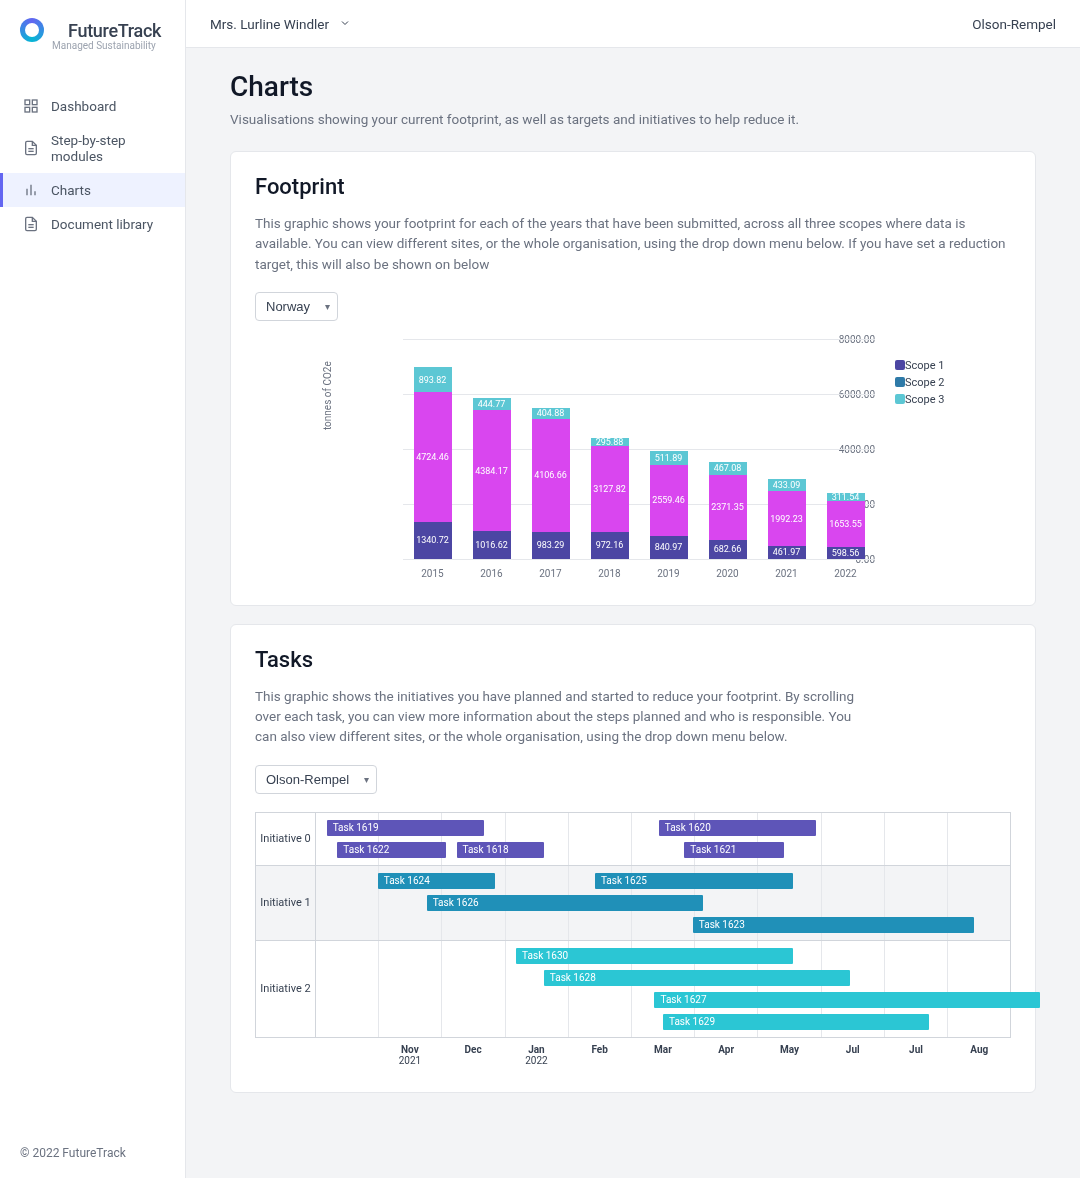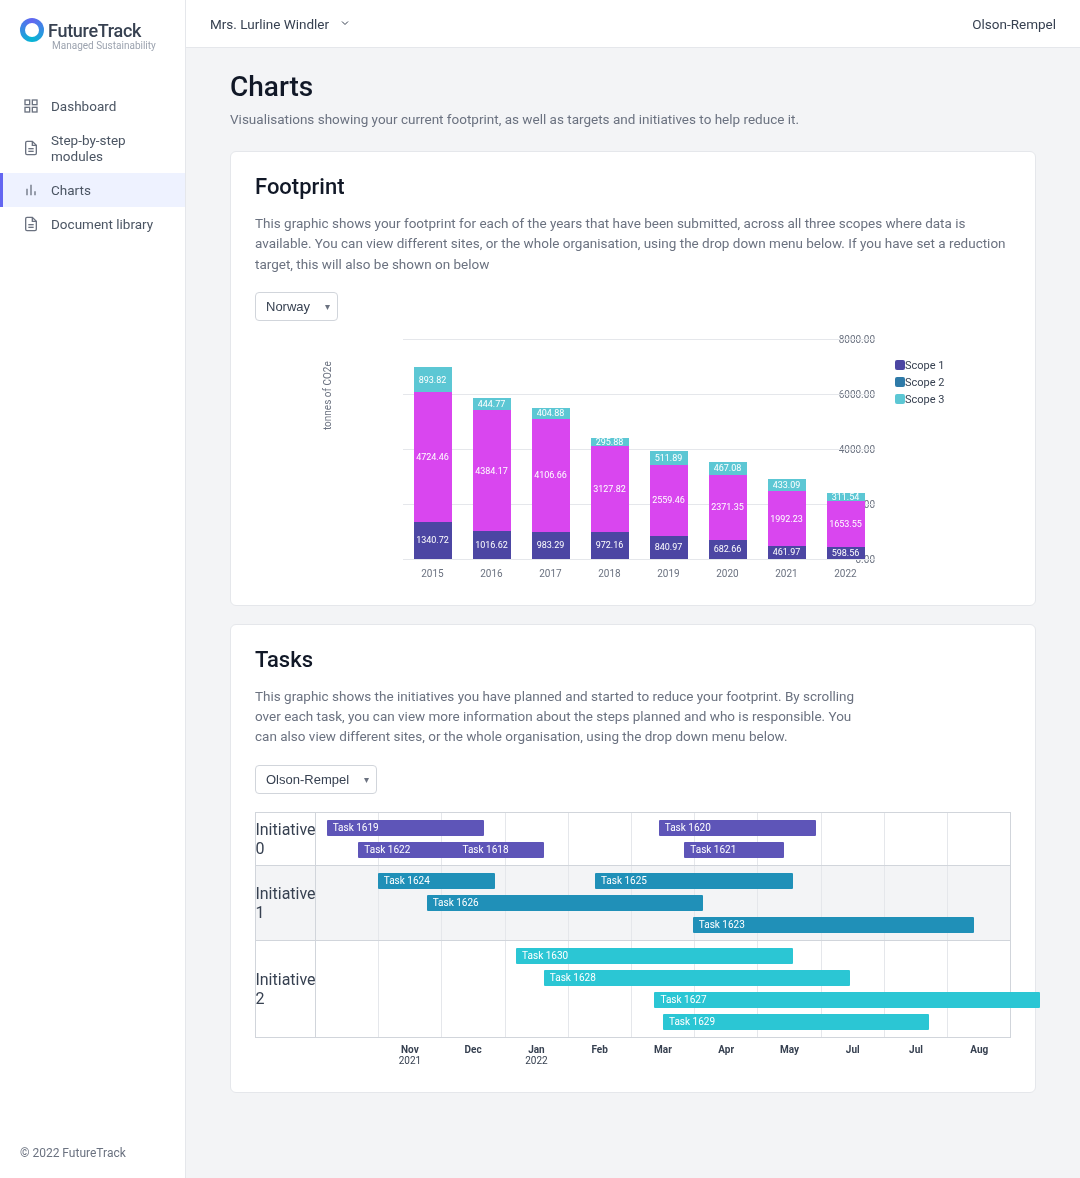--- a/index.html
+++ b/index.html
@@ -1,20 +1,20 @@
 <!DOCTYPE html>
 <html><head>
 <meta charset="utf-8">
 <style>
 * { box-sizing: border-box; margin: 0; padding: 0; }
 body { font-family: -apple-system, BlinkMacSystemFont, "Segoe UI", Roboto, sans-serif; background: #f3f4f6; color: #4b5563; font-size: 14px; }
 .app { display: flex; min-height: 100vh; }
 .sidebar { width: 186px; background: #fff; border-right: 1px solid #e5e7eb; display: flex; flex-direction: column; }
 .logo-area { padding: 18px 20px 10px; }
-.logo { display: flex; align-items: center; gap: 4px; }
+.logo { display: flex; align-items: center; gap: 24px; }
 .logo-circle { width: 24px; height: 24px; border-radius: 50%; background: conic-gradient(#6366f1, #06b6d4, #6366f1); position: relative; }
 .logo-circle::after { content:""; position:absolute; inset:5px; background:#fff; border-radius:50%; }
 .logo-text { font-size: 18px; font-weight: 500; color: #374151; letter-spacing: -0.3px; }
 .logo-sub { font-size: 10px; color: #9ca3af; margin-left: 32px; margin-top: -2px; }
 .nav { margin-top: 28px; display: flex; flex-direction: column; }
 .nav-item { display: flex; align-items: center; gap: 12px; padding: 9px 20px; color: #4b5563; font-size: 13.5px; cursor: pointer; border-left: 3px solid transparent; }
 .nav-item.active { background: #eef2ff; border-left-color: #6366f1; color: #4b5563; }
 .nav-icon { width: 16px; height: 16px; display:inline-flex; align-items:center; justify-content:center; }
 .footer { margin-top: auto; padding: 18px 20px; font-size: 12px; color: #6b7280; }
 .main { flex: 1; display: flex; flex-direction: column; }
@@ -43,21 +43,21 @@
 .seg.s3 { background: #5cc7d4; }
 .x-labels { position: absolute; left: 48px; right: 0; bottom: 0; display: flex; justify-content: space-around; }
 .x-label { font-size: 10px; color: #6b7280; width: 38px; text-align: center; }
 .legend { display: flex; flex-direction: column; gap: 4px; margin-top: 20px; }
 .legend-item { display: flex; align-items: center; gap: 0; font-size: 11px; color: #374151; }
 .legend-swatch { width: 10px; height: 10px; border-radius: 2px; }
 .gantt { border: 1px solid #d1d5db; }
 .gantt-row { display: flex; border-bottom: 1px solid #d1d5db; }
 .gantt-row:last-child { border-bottom: none; }
 .gantt-row.alt { background: #f3f4f6; }
-.gantt-label { width: 60px; min-width:60px; display: flex; align-items: center; justify-content: center; font-size: 16px; color: #374151; border-right: 1px solid #d1d5db; padding: 4px; }
+.gantt-label { width: 60px; min-width:60px; display: flex; align-items: center; justify-content: center; font-size: 11px; color: #374151; border-right: 1px solid #d1d5db; padding: 4px; }
 .gantt-lane { flex: 1; position: relative; padding: 4px 0; }
 .gantt-gridcols { position: absolute; inset: 0; display: flex; pointer-events: none; }
 .gantt-col { flex: 1; border-right: 1px solid #e5e7eb; }
 .gantt-col:last-child { border-right: none; }
 .gantt-bar { height: 16px; margin: 3px 0; border-radius: 1px; display: flex; align-items: center; padding-left: 6px; font-size: 10px; color: #fff; position: relative; }
 .gantt-bar.c0 { background: #5e55b8; }
 .gantt-bar.c1 { background: #2090b8; }
 .gantt-bar.c2 { background: #2bc6d4; }
 .gantt-xaxis { display: flex; margin-left: 60px; }
 .gantt-xtick { flex: 1; text-align: center; font-size: 10px; color: #374151; padding-top: 6px; }
@@ -253,21 +253,21 @@
                   <div class="gantt-col"></div>
                   <div class="gantt-col"></div>
                   <div class="gantt-col"></div>
                   <div class="gantt-col"></div>
                   <div class="gantt-col"></div>
                   <div class="gantt-col"></div>
                   <div class="gantt-col"></div>
                 </div>
                 <div class="gantt-bar c0" style="position: absolute; left: 1.53374%; width: 22.6994%; top: 4px;">Task 1619</div>
                 <div class="gantt-bar c0" style="position: absolute; left: 49.3865%; width: 22.6994%; top: 4px;">Task 1620</div>
-                <div class="gantt-bar c0" style="position: absolute; left: 3.06748%; width: 15.6442%; top: 26px; margin-left: 21px;">Task 1622</div>
+                <div class="gantt-bar c0" style="position: absolute; left: 3.06748%; width: 15.6442%; top: 26px;">Task 1622</div>
                 <div class="gantt-bar c0" style="position: absolute; left: 20.2454%; width: 12.5767%; top: 26px;">Task 1618</div>
                 <div class="gantt-bar c0" style="position: absolute; left: 53.0675%; width: 14.4172%; top: 26px;">Task 1621</div>
               </div>
             </div>
             <div class="gantt-row alt">
               <div class="gantt-label">Initiative 1</div>
               <div class="gantt-lane" style="height: 74px;">
                 <div class="gantt-gridcols">
                   <div class="gantt-col"></div>
                   <div class="gantt-col"></div>

